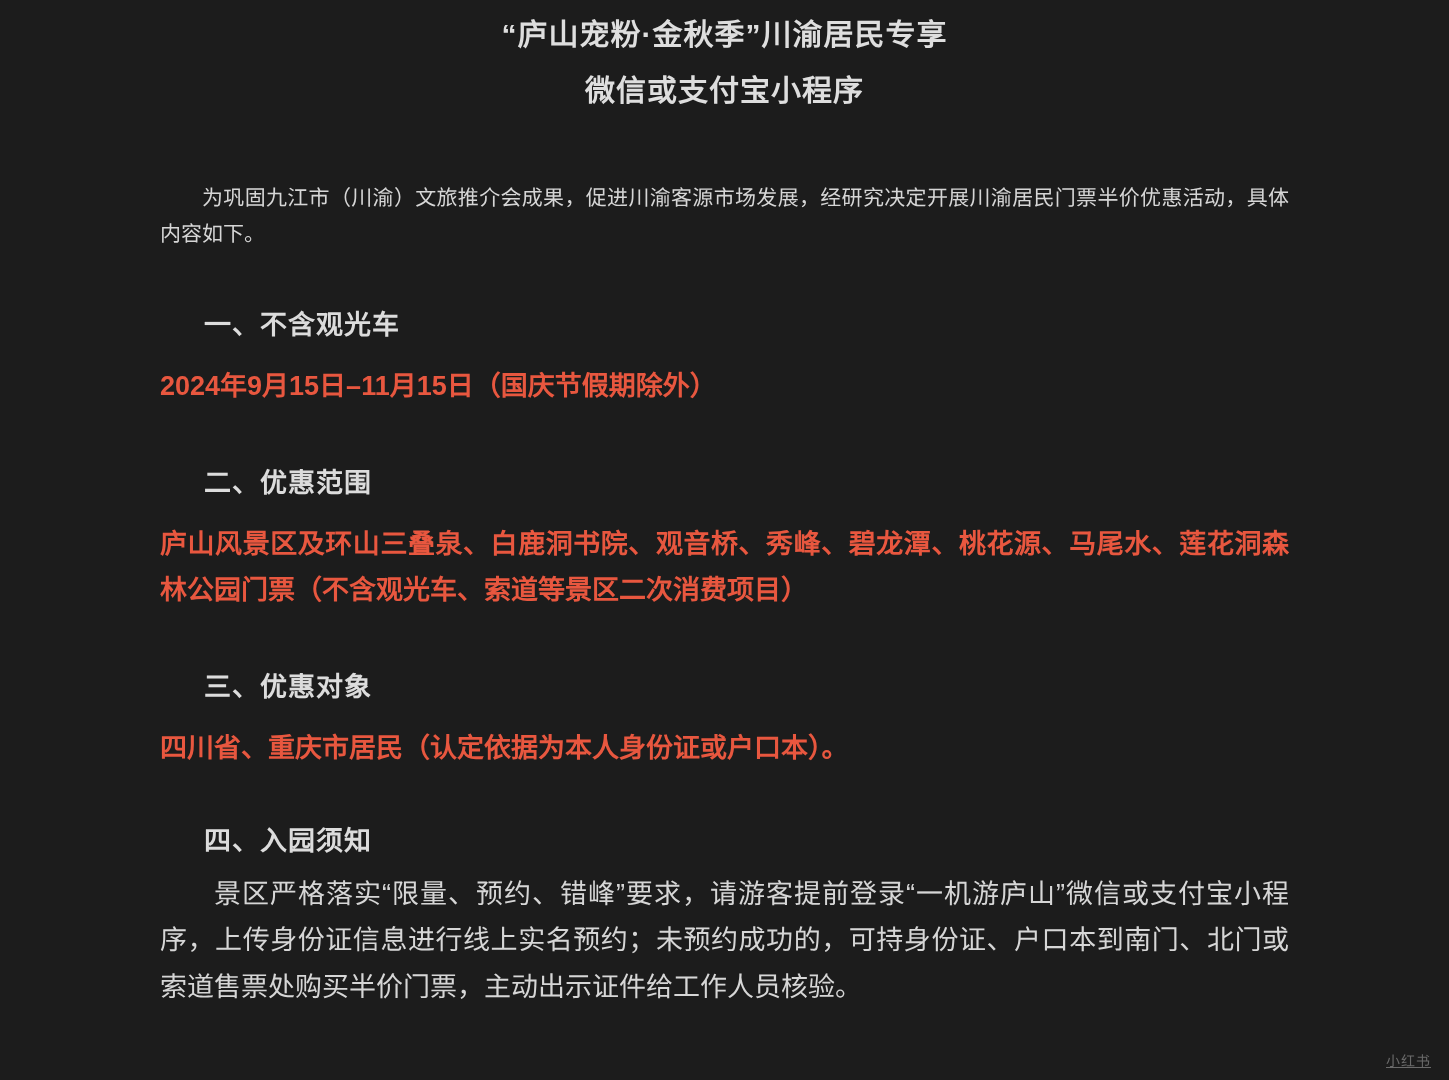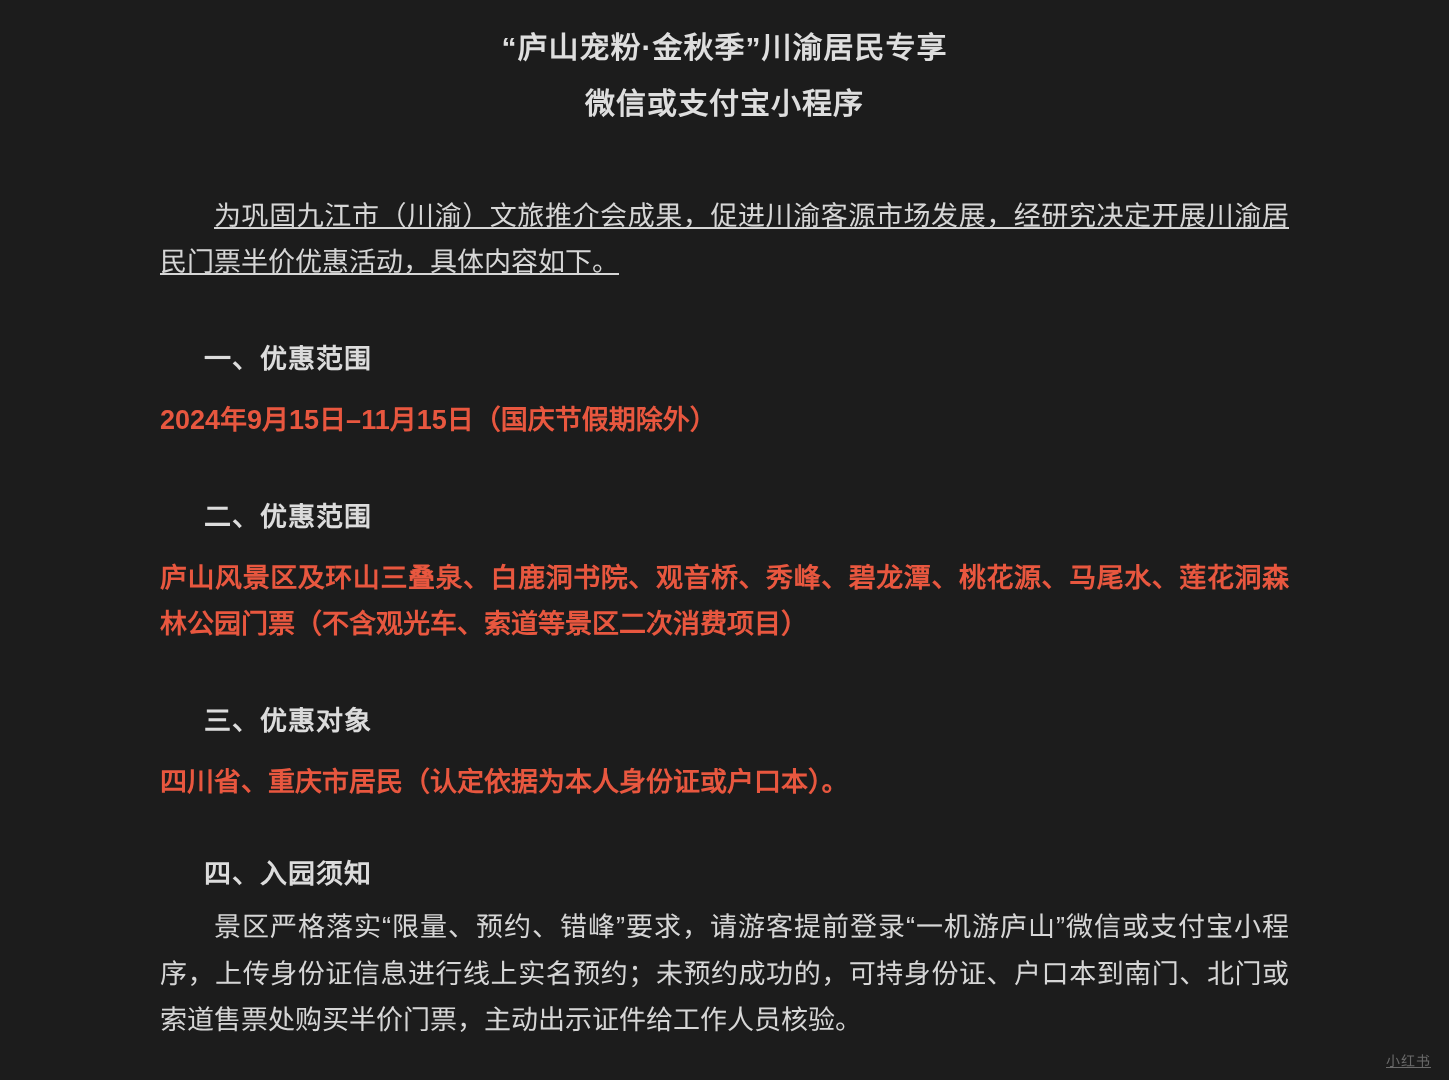--- a/index.html
+++ b/index.html
@@ -18,43 +18,42 @@
 
   .page {
     position: relative;
     width: 1449px;
     height: 1080px;
     box-sizing: border-box;
     padding: 0;
   }
 
   .title-block {
-    padding-top: 20px;
+    padding-top: 7px;
     text-align: center;
   }
   .title-line {
     font-size: 30px;
     font-weight: bold;
     letter-spacing: 1px;
     color: #dedede;
     line-height: 1.85;
   }
 
   .body-block {
     padding: 0 160px 0 160px;
   }
 
   .intro {
     margin-top: 62px;
-    font-size: 27px;
+    font-size: 21px;
     line-height: 1.72;
     color: #d6d6d6;
     text-indent: 2em;
     text-align: justify;
-    text-decoration: underline;
   }
 
   .section {
     margin-top: 52px;
   }
   .section.tight {
     margin-top: 48px;
   }
   .sec-head {
     font-size: 27px;
@@ -99,21 +98,21 @@
   <div class="title-block">
     <div class="title-line">“庐山宠粉·金秋季”川渝居民专享</div>
     <div class="title-line">微信或支付宝小程序</div>
   </div>
 
   <div class="body-block">
 
     <p class="intro">为巩固九江市（川渝）文旅推介会成果，促进川渝客源市场发展，经研究决定开展川渝居民门票半价优惠活动，具体内容如下。</p>
 
     <div class="section">
-      <div class="sec-head">一、优惠范围</div>
+      <div class="sec-head">一、不含观光车</div>
       <div class="sec-red">2024年9月15日–11月15日（国庆节假期除外）</div>
     </div>
 
     <div class="section">
       <div class="sec-head">二、优惠范围</div>
       <div class="sec-red">庐山风景区及环山三叠泉、白鹿洞书院、观音桥、秀峰、碧龙潭、桃花源、马尾水、莲花洞森林公园门票（不含观光车、索道等景区二次消费项目）</div>
     </div>
 
     <div class="section">
       <div class="sec-head">三、优惠对象</div>

